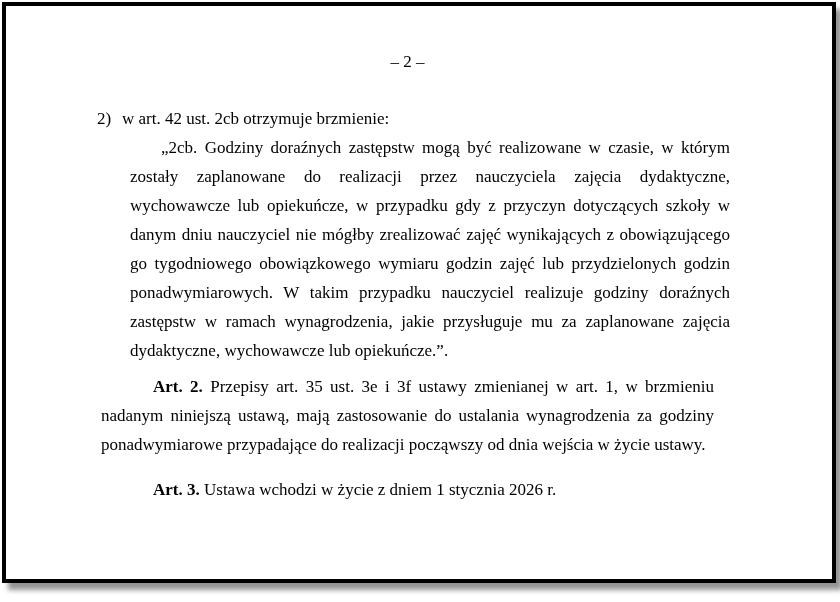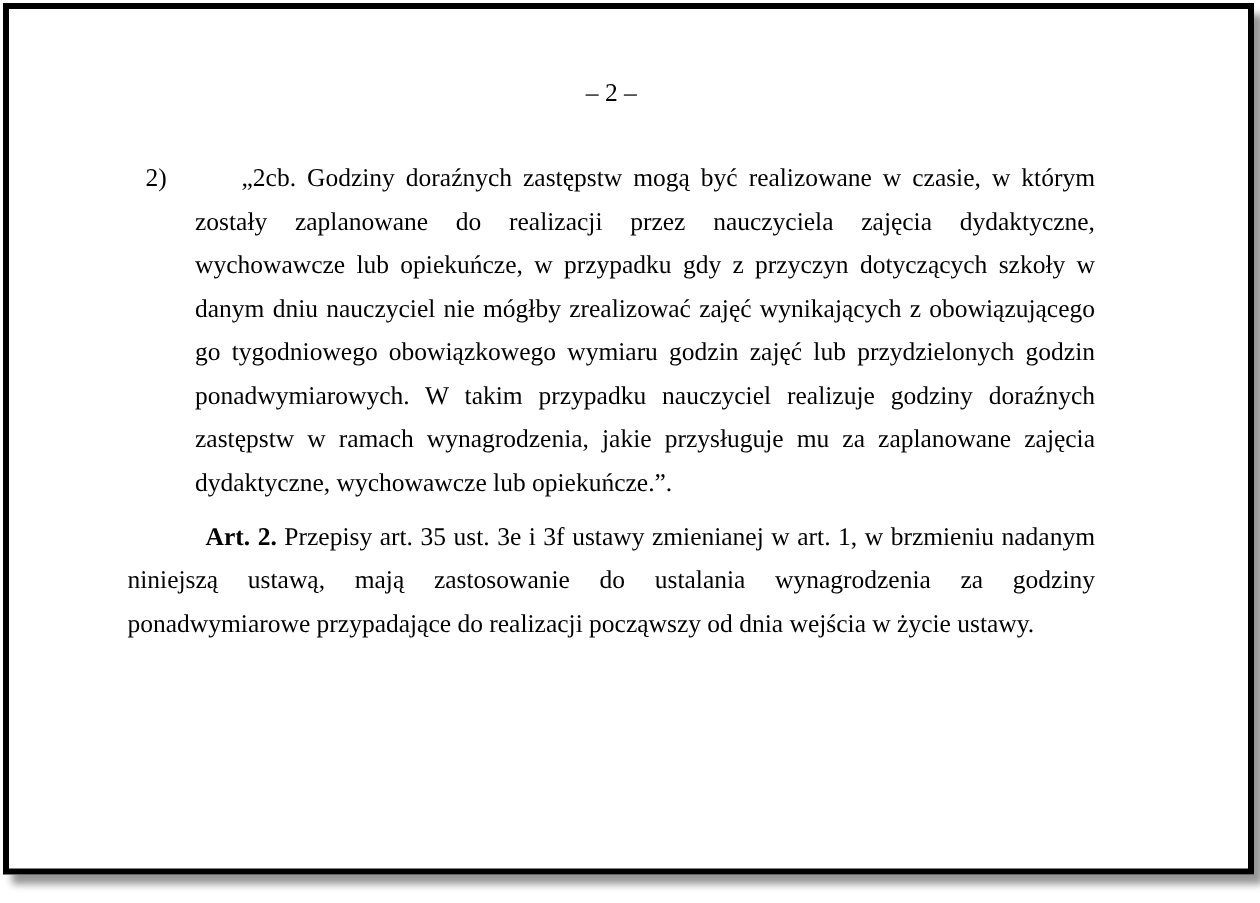--- a/index.html
+++ b/index.html
@@ -49,47 +49,52 @@
     position: absolute;
     left: 12px;
     top: 0;
   }
   p.quote {
     margin: 0 0 0 45px;
     text-indent: 31px;
     text-align: justify;
   }
   p.article {
-    margin: 0;
+    margin: 16px;
     text-indent: 52px;
     text-align: justify;
   }
   p.article-2 { margin-top: 7px; }
   p.article-3 { margin-top: 9px; }
   .art-label { font-weight: bold; }
 </style>
 </head>
 <body>
 
 <div class="canvas">
   <div class="page">
     <div class="content-wrap">
 
       <div class="page-number">– 2 –</div>
 
       <div class="body-text">
 
         <div class="list-item">
           <span class="item-num">2)</span>
+          <span class="item-text">w art. 42 ust. 2cb otrzymuje brzmienie:</span>
         </div>
 
         <p class="quote">„2cb. Godziny doraźnych zastępstw mogą być realizowane w czasie, w którym zostały zaplanowane do realizacji przez nauczyciela zajęcia dydaktyczne, wychowawcze lub opiekuńcze, w przypadku gdy z przyczyn dotyczących szkoły w danym dniu nauczyciel nie mógłby zrealizować zajęć wynikających z obowiązującego go tygodniowego obowiązkowego wymiaru godzin zajęć lub przydzielonych godzin ponadwymiarowych. W takim przypadku nauczyciel realizuje godziny doraźnych zastępstw w ramach wynagrodzenia, jakie przysługuje mu za zaplanowane zajęcia dydaktyczne, wychowawcze lub opiekuńcze.”.</p>
 
         <p class="article article-2">
           <span class="art-label">Art. 2.</span>
           <span class="art-text">Przepisy art. 35 ust. 3e i 3f ustawy zmienianej w art. 1, w brzmieniu nadanym niniejszą ustawą, mają zastosowanie do ustalania wynagrodzenia za godziny ponadwymiarowe przypadające do realizacji począwszy od dnia wejścia w życie ustawy.</span>
         </p>
 
+        <p class="article article-3">
+          <span class="art-label">Art. 3.</span>
+          <span class="art-text">Ustawa wchodzi w życie z dniem 1 stycznia 2026 r.</span>
+        </p>
 
       </div>
     </div>
   </div>
 </div>
 
 </body></html>

